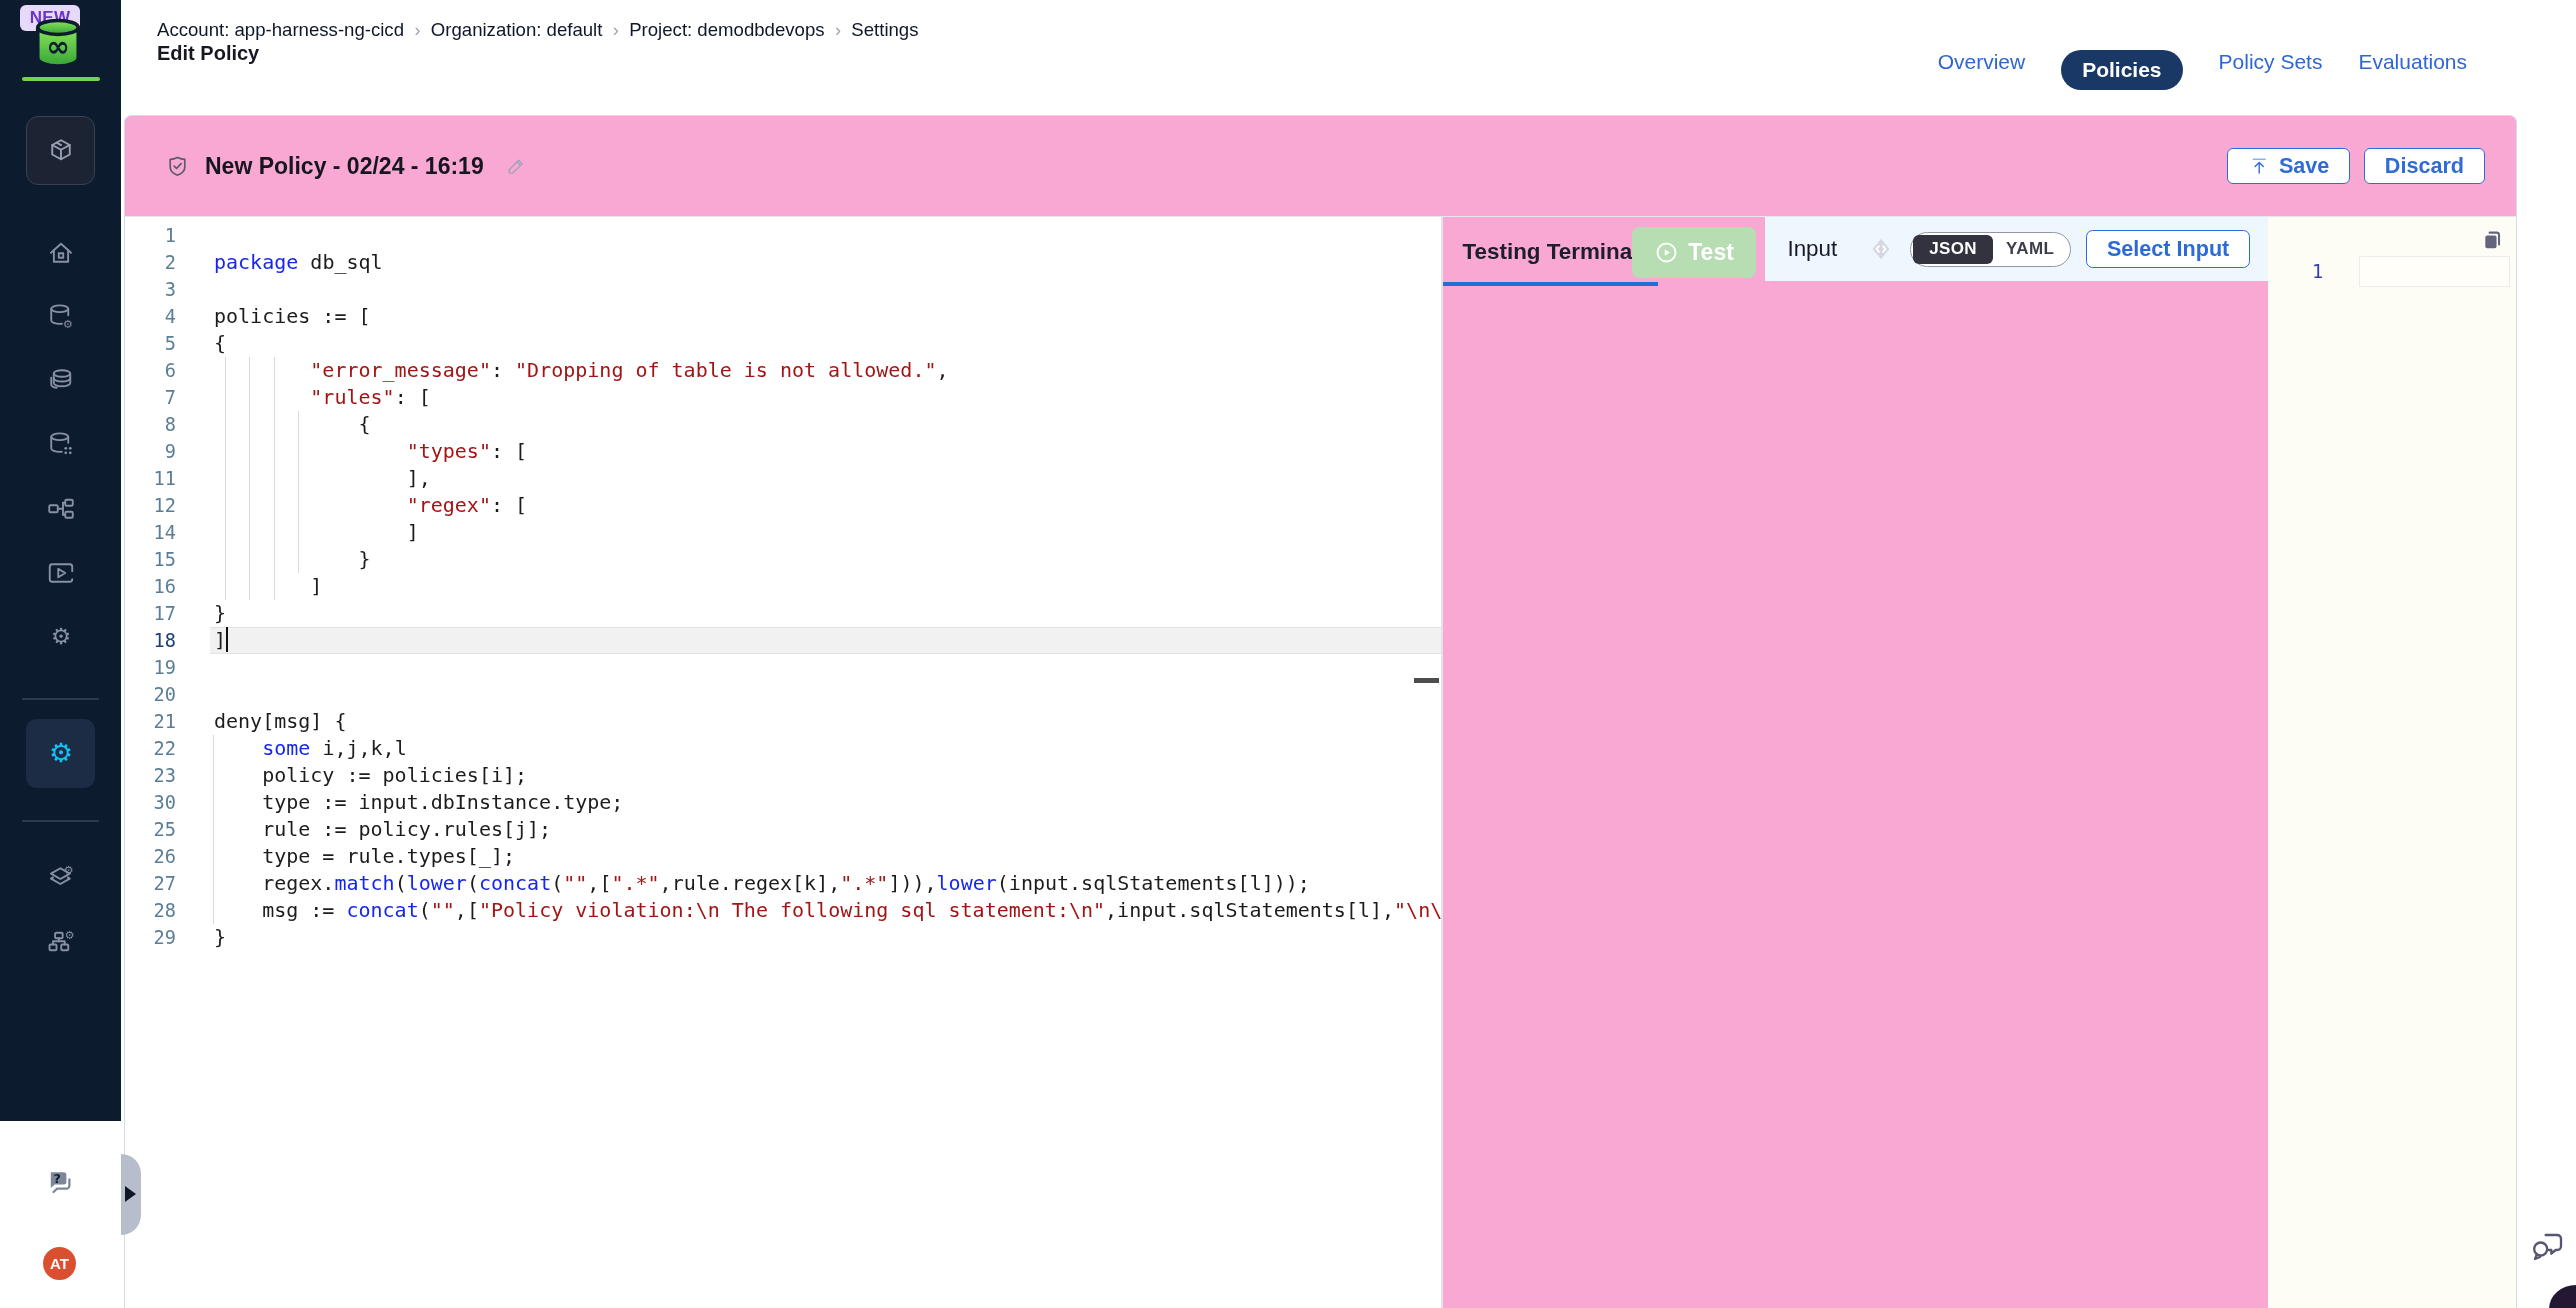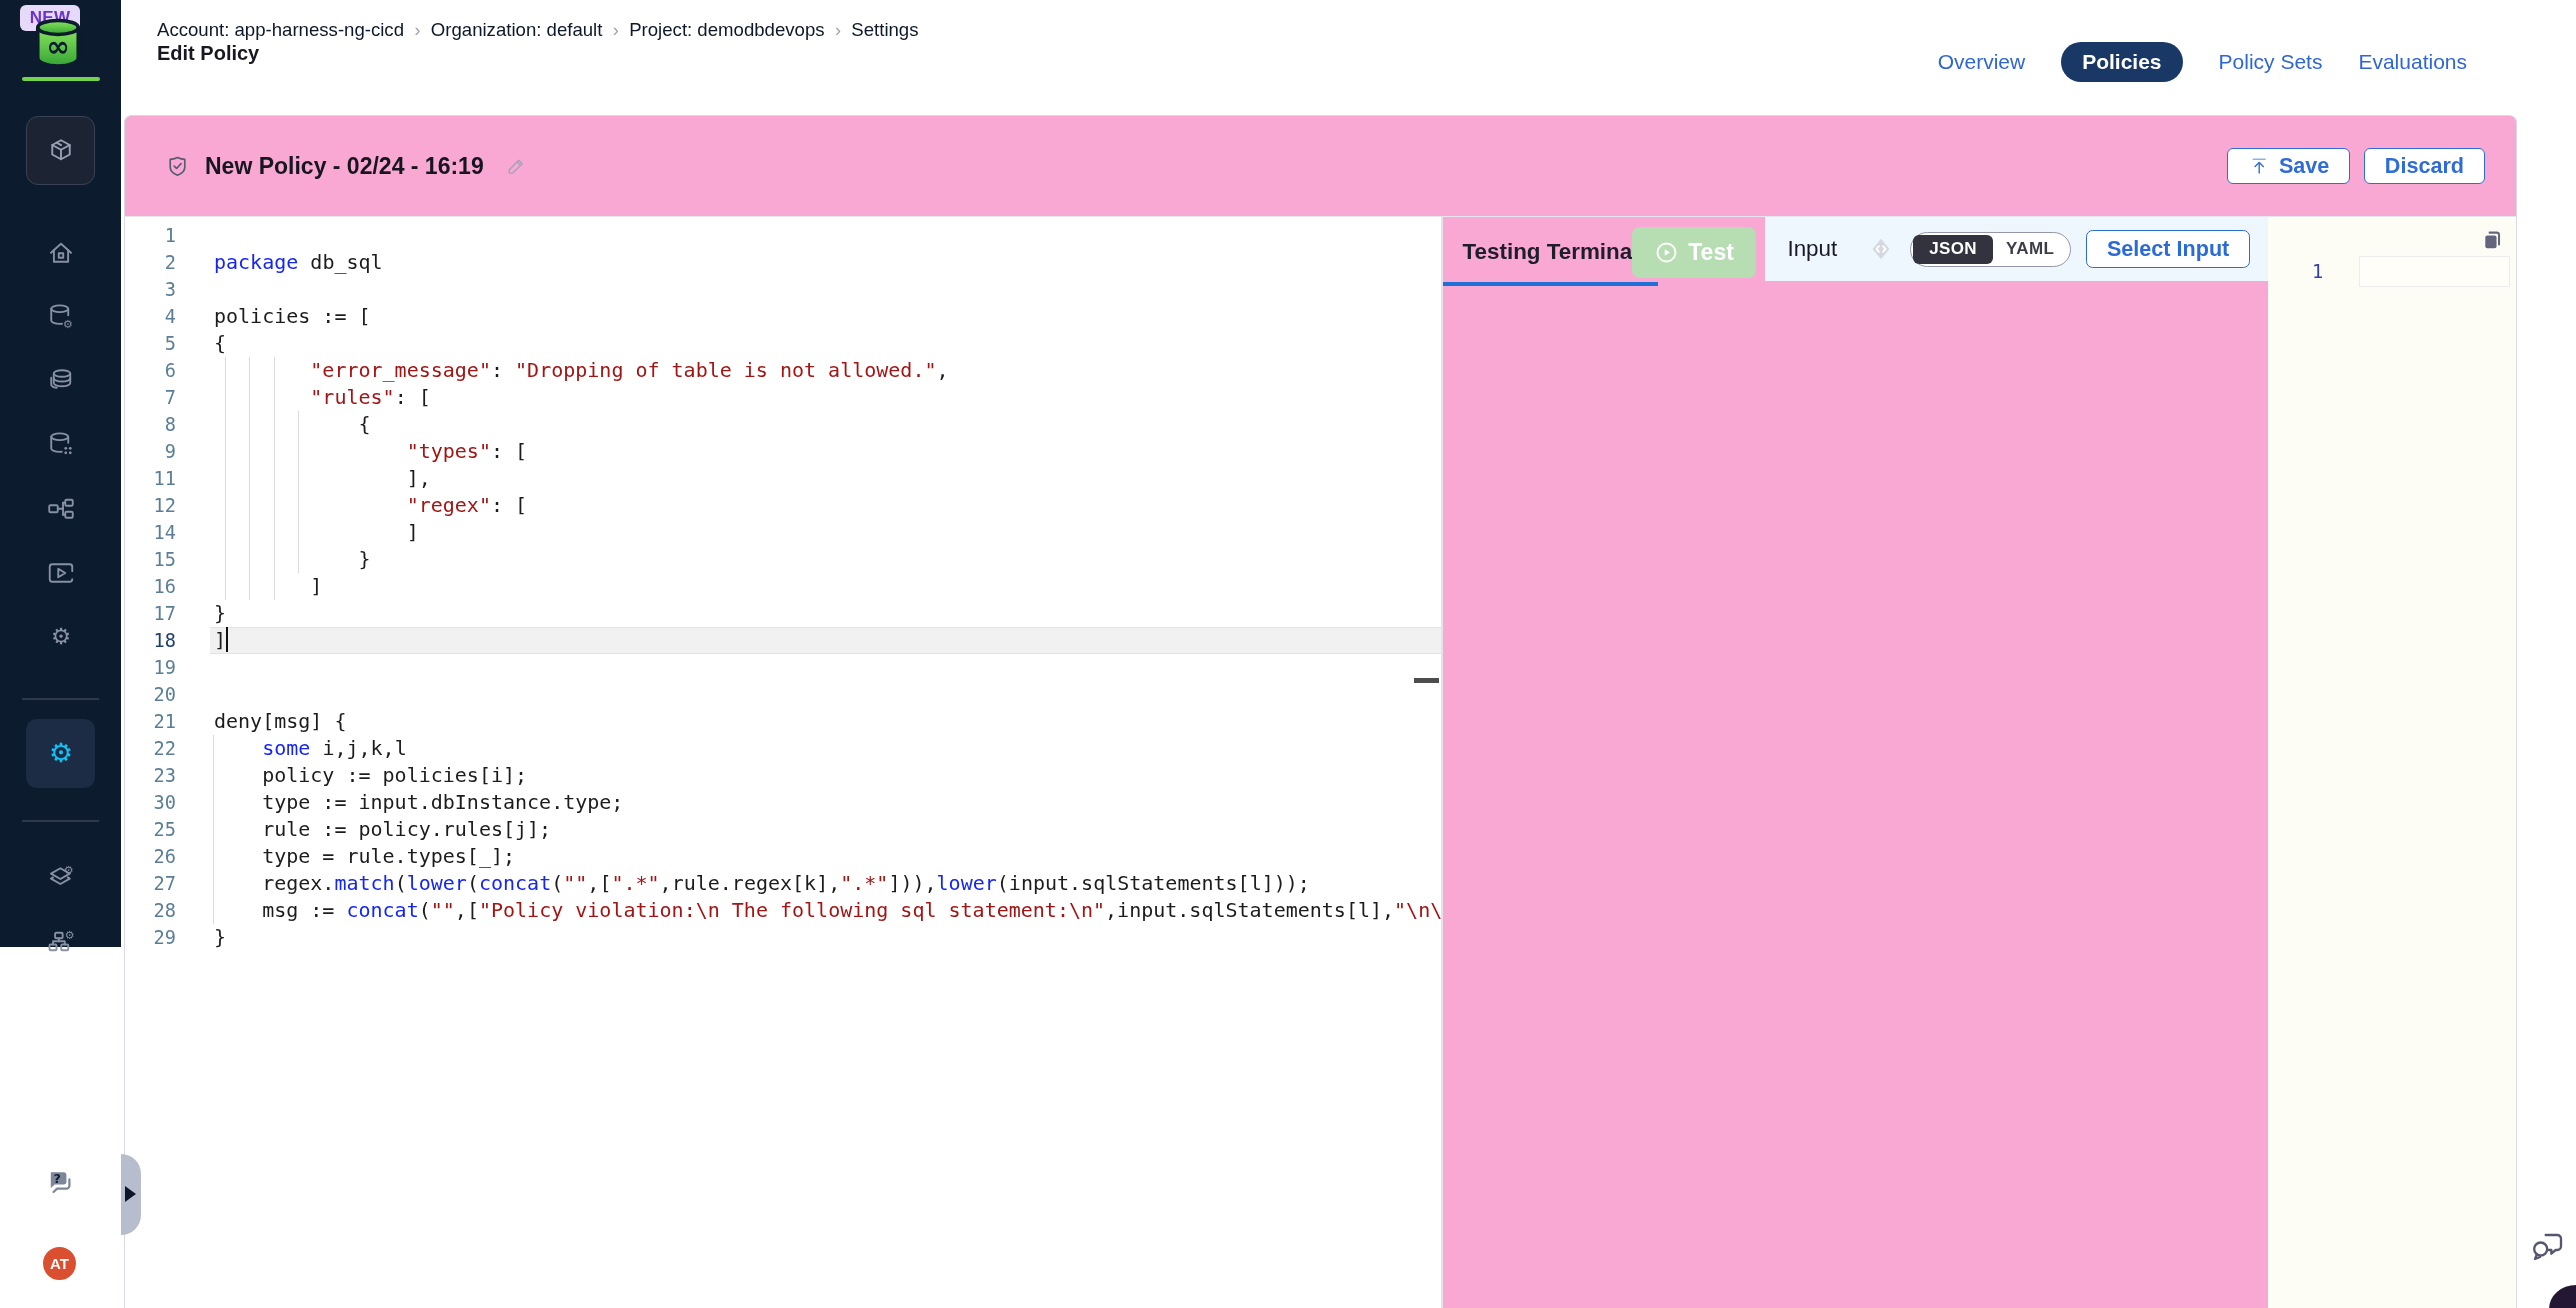--- a/index.html
+++ b/index.html
@@ -6,21 +6,21 @@
   html,body { width:2576px; height:1309px; }
   body {
     font-family:"Liberation Sans", sans-serif;
     background:#ffffff; position:relative; overflow:hidden; color:#1b1b28;
   }
   svg { display:block; }
   .ico { display:flex; align-items:center; justify-content:center; }
   .ico svg { fill:none; stroke:currentColor; stroke-width:1.5; stroke-linecap:round; stroke-linejoin:round; }
 
   
-  .sidebar { position:absolute; left:0; top:0; width:121px; height:947px; background:#0d1b2e; z-index:5; }
+  .sidebar { position:absolute; left:0; top:0; width:121px; height:1121px; background:#0d1b2e; z-index:5; }
   .new-badge { position:absolute; left:20px; top:5.2px; background:#e7d9f9; color:#6a35c8;
     font-size:17px; font-weight:bold; padding:3px 9.7px; border-radius:6px; letter-spacing:0.4px; }
   .logo { position:absolute; left:31px; top:18px; width:54px; height:48px; }
   .brand-line { position:absolute; left:21.6px; top:77px; width:78px; height:3.7px; background:#74d24d; border-radius:2.2px; }
   .module-box { position:absolute; left:26px; top:116px; width:69px; height:69px; border-radius:12px;
     background:#1c2433; border:1.1px solid #3a4156; display:flex; align-items:center; justify-content:center; color:#99a0b4; }
   .nav-group { position:absolute; left:0; width:121px; display:flex; flex-direction:column; align-items:center; gap:31px; }
   .nav-group.g1 { top:236px; }
   .nav-group.g2 { top:860px; }
   .nav-item { width:33px; height:33px; display:flex; align-items:center; justify-content:center; color:#8890a5; cursor:pointer; }
@@ -37,21 +37,21 @@
   .expand-handle { position:absolute; left:121px; top:1154px; width:20px; height:81px;
     background:#b8bdcd; border-radius:0 40px 40px 0; z-index:6; cursor:pointer; }
   .expand-handle::after { content:""; position:absolute; left:3.7px; top:32px; width:0; height:0;
     border-left:11.2px solid #0f1726; border-top:8.2px solid transparent; border-bottom:8.2px solid transparent; }
 
   
   .breadcrumb { position:absolute; left:157px; top:19.4px; display:flex; align-items:center; font-size:18.6px; }
   .crumb { color:#0f172a; cursor:pointer; }
   .crumb-sep { color:#9fa0b6; margin:0 10.4px; font-size:18px; }
   .page-title { position:absolute; left:157px; top:42px; font-size:20px; font-weight:bold; color:#181822; }
-  .header-tabs { position:absolute; right:109px; top:42px; display:flex; align-items:center; gap:36px; }
+  .header-tabs { position:absolute; right:109px; top:50px; display:flex; align-items:flex-start; gap:36px; }
   .htab { font-size:21px; font-weight:500; color:#2f66d2; cursor:pointer; }
   .htab.active { background:#1a3866; color:#ffffff; border-radius:21px; padding:8.2px 21px; font-weight:600; }
 
   
   .card { position:absolute; left:124px; top:115px; width:2393px; height:1194px; background:#f9a8d4;
     border:1.1px solid #d9dae6; border-bottom:none; border-radius:7.5px 7.5px 0 0; display:flex; flex-direction:column; }
   .card-header { height:101px; display:flex; align-items:center; padding:0 31px 0 40px;
     border-bottom:1.1px solid #e6e6ee; gap:15px; flex:none; }
   .shield-ico { color:#565b6e; } .shield-ico svg { width:25px; height:25px; stroke-width:1.6; }
   .policy-name { font-size:23px; font-weight:bold; color:#16161f; }

